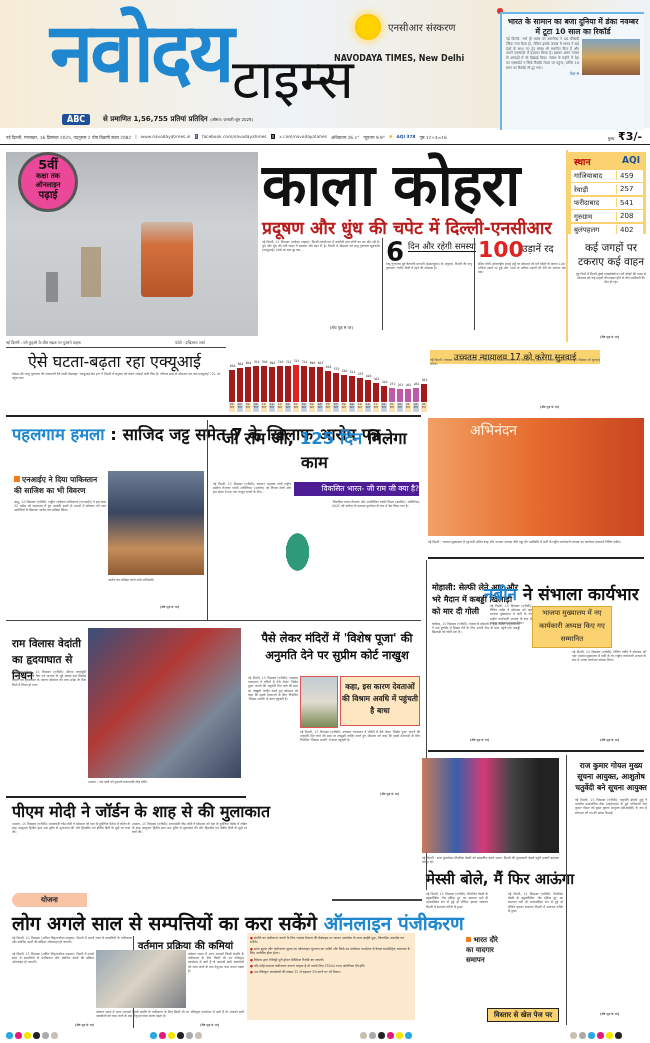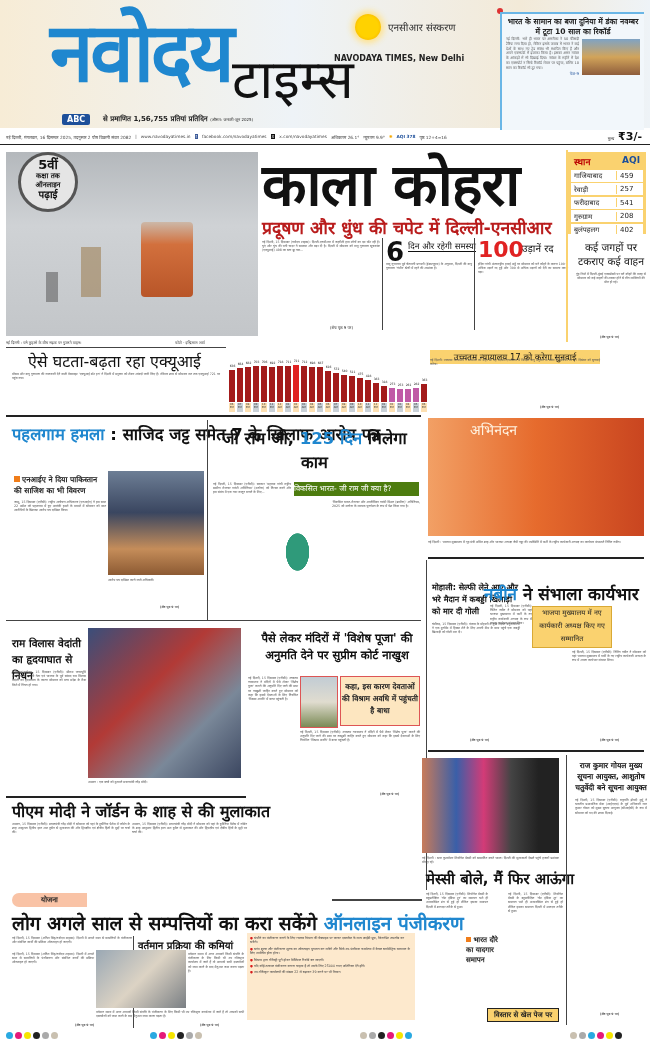--- a/index.html
+++ b/index.html
@@ -18,21 +18,21 @@
 .teaser{left:500px;top:12px;width:144px;height:118px;background:#f2f7fb;border-left:2px solid #6ab6e6;border-top:2px solid #6ab6e6;padding:3px 4px}
 .teaser h3{font-size:7.6px;line-height:10px;text-align:center;color:#222}
 .teaser .img{float:right;width:58px;height:36px;background:linear-gradient(180deg,#7fa3c4 0%,#d2a45a 50%,#8e5d3c 100%);margin:2px 0 2px 3px}
 .pin{left:497px;top:8px;width:6px;height:6px;border-radius:50%;background:#d33}
 .dateline{left:0;top:129px;width:650px;height:16px;border-bottom:1.5px solid #222;font-size:4.3px;color:#444;display:flex;align-items:center;gap:4px;padding-left:6px}
 .dateline .fb{background:#3b5998;color:#fff;padding:0 1px;font-size:4px}
 .dateline .x{background:#111;color:#fff;padding:0 1px;font-size:4px}
 .price{font-size:11px;font-weight:900;color:#111;margin-left:auto;margin-right:8px}
 .fogimg{left:6px;top:152px;width:252px;height:184px;background:linear-gradient(180deg,#b4b8bc 0%,#cfd2d5 40%,#c3c6c9 100%);overflow:hidden}
 .bus{left:135px;top:70px;width:52px;height:75px;background:linear-gradient(180deg,#ccb8a8 0%,#d2703d 30%,#b85528 100%);border-radius:4px}
-.badge5{left:18px;top:152px;width:60px;height:60px;border-radius:50%;background:#e5e5e5;border:3px solid #555;text-align:center;font-weight:bold;color:#111}
+.badge5{left:18px;top:152px;width:60px;height:60px;border-radius:50%;background:#ec4899;border:3px solid #555;text-align:center;font-weight:bold;color:#111}
 .caption1{left:6px;top:340px;font-size:3.8px;color:#333}
 .kala{left:262px;top:150px;font-size:58px;font-weight:900;color:#111;letter-spacing:-1px;line-height:70px}
 .sub1{left:262px;top:215px;font-size:17.5px;font-weight:900;color:#b91c1c}
 .aqitab{left:568px;top:152px;width:78px;height:82px;background:#fad26f;padding:3px}
 .aqitab .hd{display:flex;justify-content:space-between;font-size:9px;color:#b00;font-weight:bold;padding:0 3px}
 .aqitab .row{display:flex;background:#fff;margin-top:1.5px;font-size:7px;height:12px;align-items:center}
 .aqitab .row .n{flex:1;padding-left:3px;border-right:1px solid #fad26f}
 .aqitab .row .v{width:26px;padding-left:3px}
 .col-divider{background:#fad26f}
 .six{left:386px;top:237px;font-size:26px;font-weight:900;color:#111}
@@ -49,21 +49,21 @@
 .bar .lb{position:absolute;top:-6px;left:-2px;font-size:3px;color:#222;width:12px;text-align:center}
 .tick{position:absolute;bottom:0;width:6.5px;height:9px;font-size:2.6px;line-height:3px;text-align:center;color:#333}
 .tick.a{background:#fde0b2}.tick.b{background:#c9d1d8}
 .h-pahal{left:12px;top:425px;font-size:16.5px;font-weight:900;line-height:20px;color:#111}
 .h-pahal .blue{color:#1f87cf}
 .h-mnrega{left:213px;top:427px;font-size:16.5px;font-weight:900;color:#111;line-height:24px;text-align:center;width:203px}
 .h-mnrega .blue{color:#1f87cf}
 .nia{left:14px;top:474px;font-size:7.5px;font-weight:bold;color:#222;line-height:11px}
 .nia .sq{display:inline-block;width:6px;height:6px;background:#f07d1a;margin-right:2px}
 .photo-nia{left:108px;top:471px;width:96px;height:104px;background:linear-gradient(180deg,#6d7e95 0%,#3a4660 40%,#c58d5a 75%,#8c5a33 100%)}
-.vbox{left:294px;top:482px;width:125px;height:14px;background:#4d7c0f;color:#fff;font-size:7.5px;line-height:14px;text-align:left}
+.vbox{left:294px;top:482px;width:125px;height:14px;background:#4c1d95;color:#fff;font-size:7.5px;line-height:14px;text-align:right}
 .illus{left:265px;top:500px;width:65px;height:80px;background:radial-gradient(ellipse at 50% 65%,#2f9a7a 25%,#fff 26%)}
 .abhi{left:428px;top:418px;width:216px;height:118px;background:linear-gradient(90deg,#f2a065 0%,#e66b2d 50%,#c94520 100%)}
 .abhi-t{left:470px;top:420px;font-size:14px;color:#fff2e0}
 .h-ram{left:12px;top:635px;font-size:10.5px;font-weight:bold;color:#111;line-height:16px}
 .modi-photo{left:88px;top:628px;width:153px;height:150px;background:linear-gradient(135deg,#3a4e7a 0%,#b23a36 40%,#7a8899 70%,#3b4660 100%)}
 .h-paise{left:248px;top:630px;font-size:11.5px;font-weight:bold;color:#111;line-height:17px;text-align:center;width:178px}
 .sc-img{left:300px;top:676px;width:38px;height:52px;background:linear-gradient(180deg,#c2ccd4 0%,#e0dccf 50%,#7a8a55 100%);border:1.5px solid #d55}
 .sc-box{left:340px;top:676px;width:80px;height:50px;background:#fde6c0;border:1.5px solid #d55;font-size:7.5px;font-weight:bold;text-align:center;line-height:12px;padding-top:4px;color:#222}
 .h-mohali{left:432px;top:582px;font-size:8px;font-weight:bold;line-height:12px;color:#111}
 .h-nabin{left:484px;top:582px;font-size:17px;font-weight:900;color:#111}

